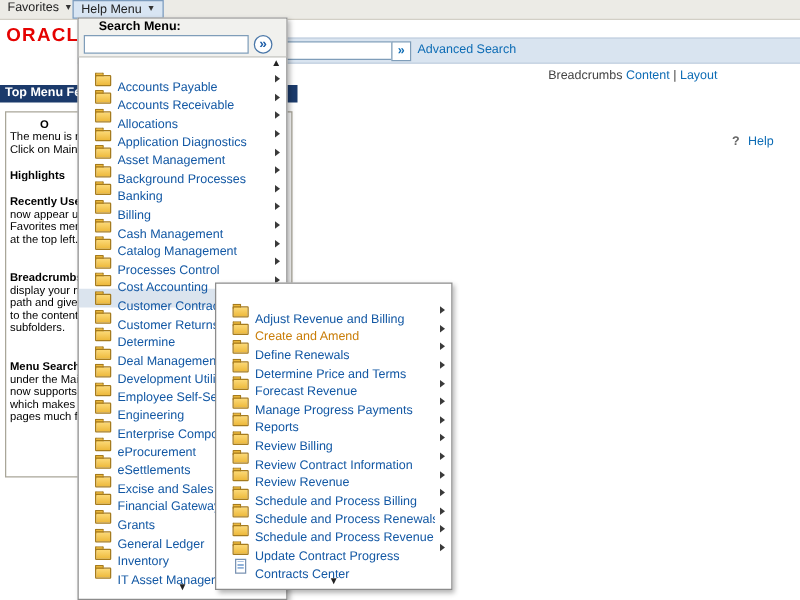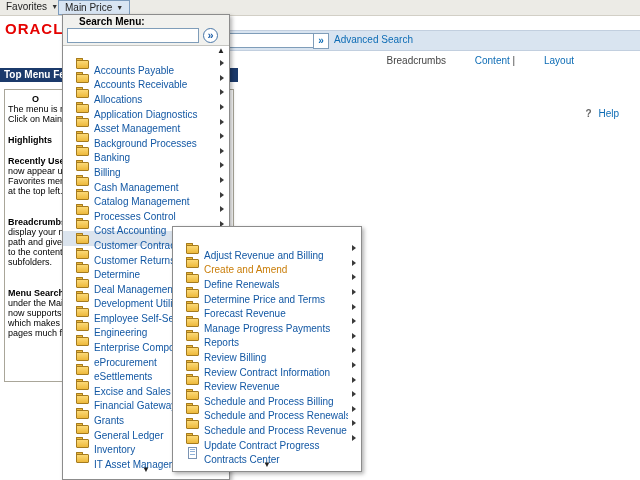--- a/index.html
+++ b/index.html
@@ -20,21 +20,21 @@
   .hlink.signout{color:#1a3860;font-weight:bold;}
 
   
   .search-band{position:absolute;left:62px;top:30px;width:578px;height:19px;background:#d9e4f0;border-top:1px solid #c2cfdf;border-bottom:1px solid #c2cfdf;}
   .page-search{position:absolute;left:2px;top:2px;width:244px;height:13px;border:1px solid #7f9db9;font-size:10px;padding:0 2px;}
   .go-sq{position:absolute;left:251px;top:2px;width:14px;height:14px;background:#fff;border:1px solid #7f9db9;color:#0d6cb5;font-weight:bold;text-align:center;line-height:13px;cursor:pointer;}
   .adv-search{position:absolute;left:272px;top:3px;color:#0d6cb5;text-decoration:none;cursor:pointer;}
 
   
   .personalize{position:absolute;top:55px;right:66px;color:#444;}
-  .personalize a{color:#0d6cb5;text-decoration:none;cursor:pointer;margin-left:26px;}
+  .personalize a{color:#0d6cb5;text-decoration:none;cursor:pointer;}
   .help-area{position:absolute;top:84px;right:21px;margin-top:24px;}
   .help-q{color:#666;font-weight:bold;margin-right:4px;}
   .help-area a{color:#0d6cb5;text-decoration:none;cursor:pointer;}
 
   
   .pagelet-header{position:absolute;left:0;top:68px;width:230px;height:13px;background:#1b3a6b;color:#fff;font-weight:bold;padding:1px 4px 0 4px;white-space:nowrap;overflow:hidden;}
   .pagelet-box{position:absolute;left:4px;top:89px;width:222px;height:283px;border:1px solid #a9a699;background:#fff;padding:4px 3px;font-size:9px;overflow:hidden;}
   .pg-line{line-height:10px;height:10px;white-space:nowrap;overflow:hidden;color:#000;}
   .pg-line.bold{font-weight:bold;}
   .pg-line.indent{padding-left:24px;}
@@ -69,21 +69,21 @@
 </head>
 <body>
 
 <div class="screen">
 
   <div class="topbar">
     <div class="menubtn fav-btn">
       <span>Favorites</span><span class="caret">▼</span>
     </div>
     <div class="menubtn mm-btn">
-      <span>Main Price</span><span class="caret">▼</span>
+      <span>Help Menu</span><span class="caret">▼</span>
     </div>
   </div>
 
   <div class="brand">ORACLE</div>
   <div class="hdr-links">
 
   <a class="hlink" href="#"></a>
       <a class="hlink" href="#"></a>
       <a class="hlink" href="#"></a>
       <a class="hlink" href="#"></a>

